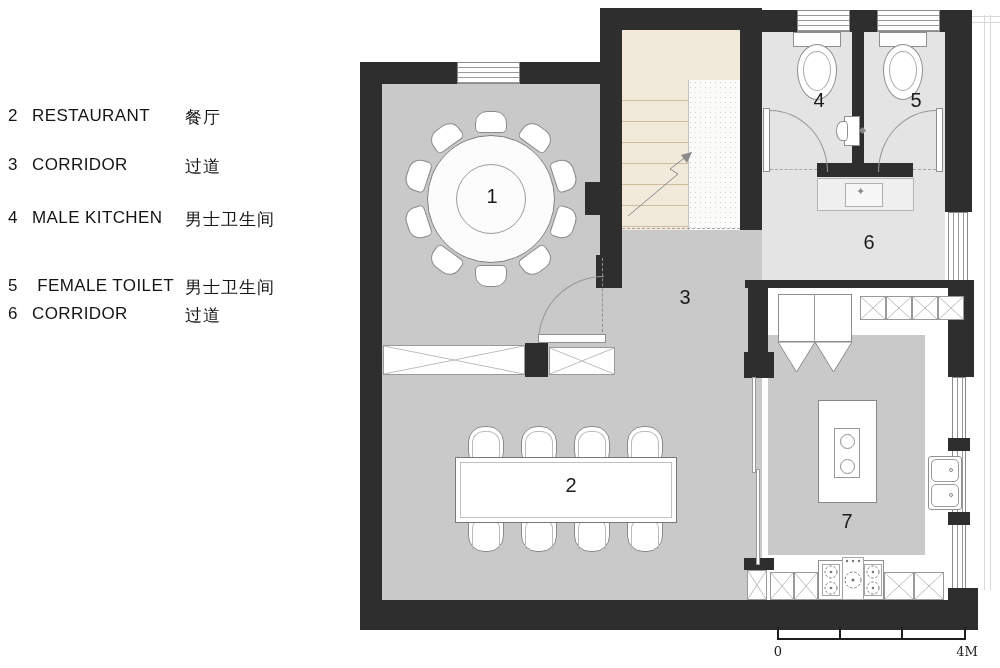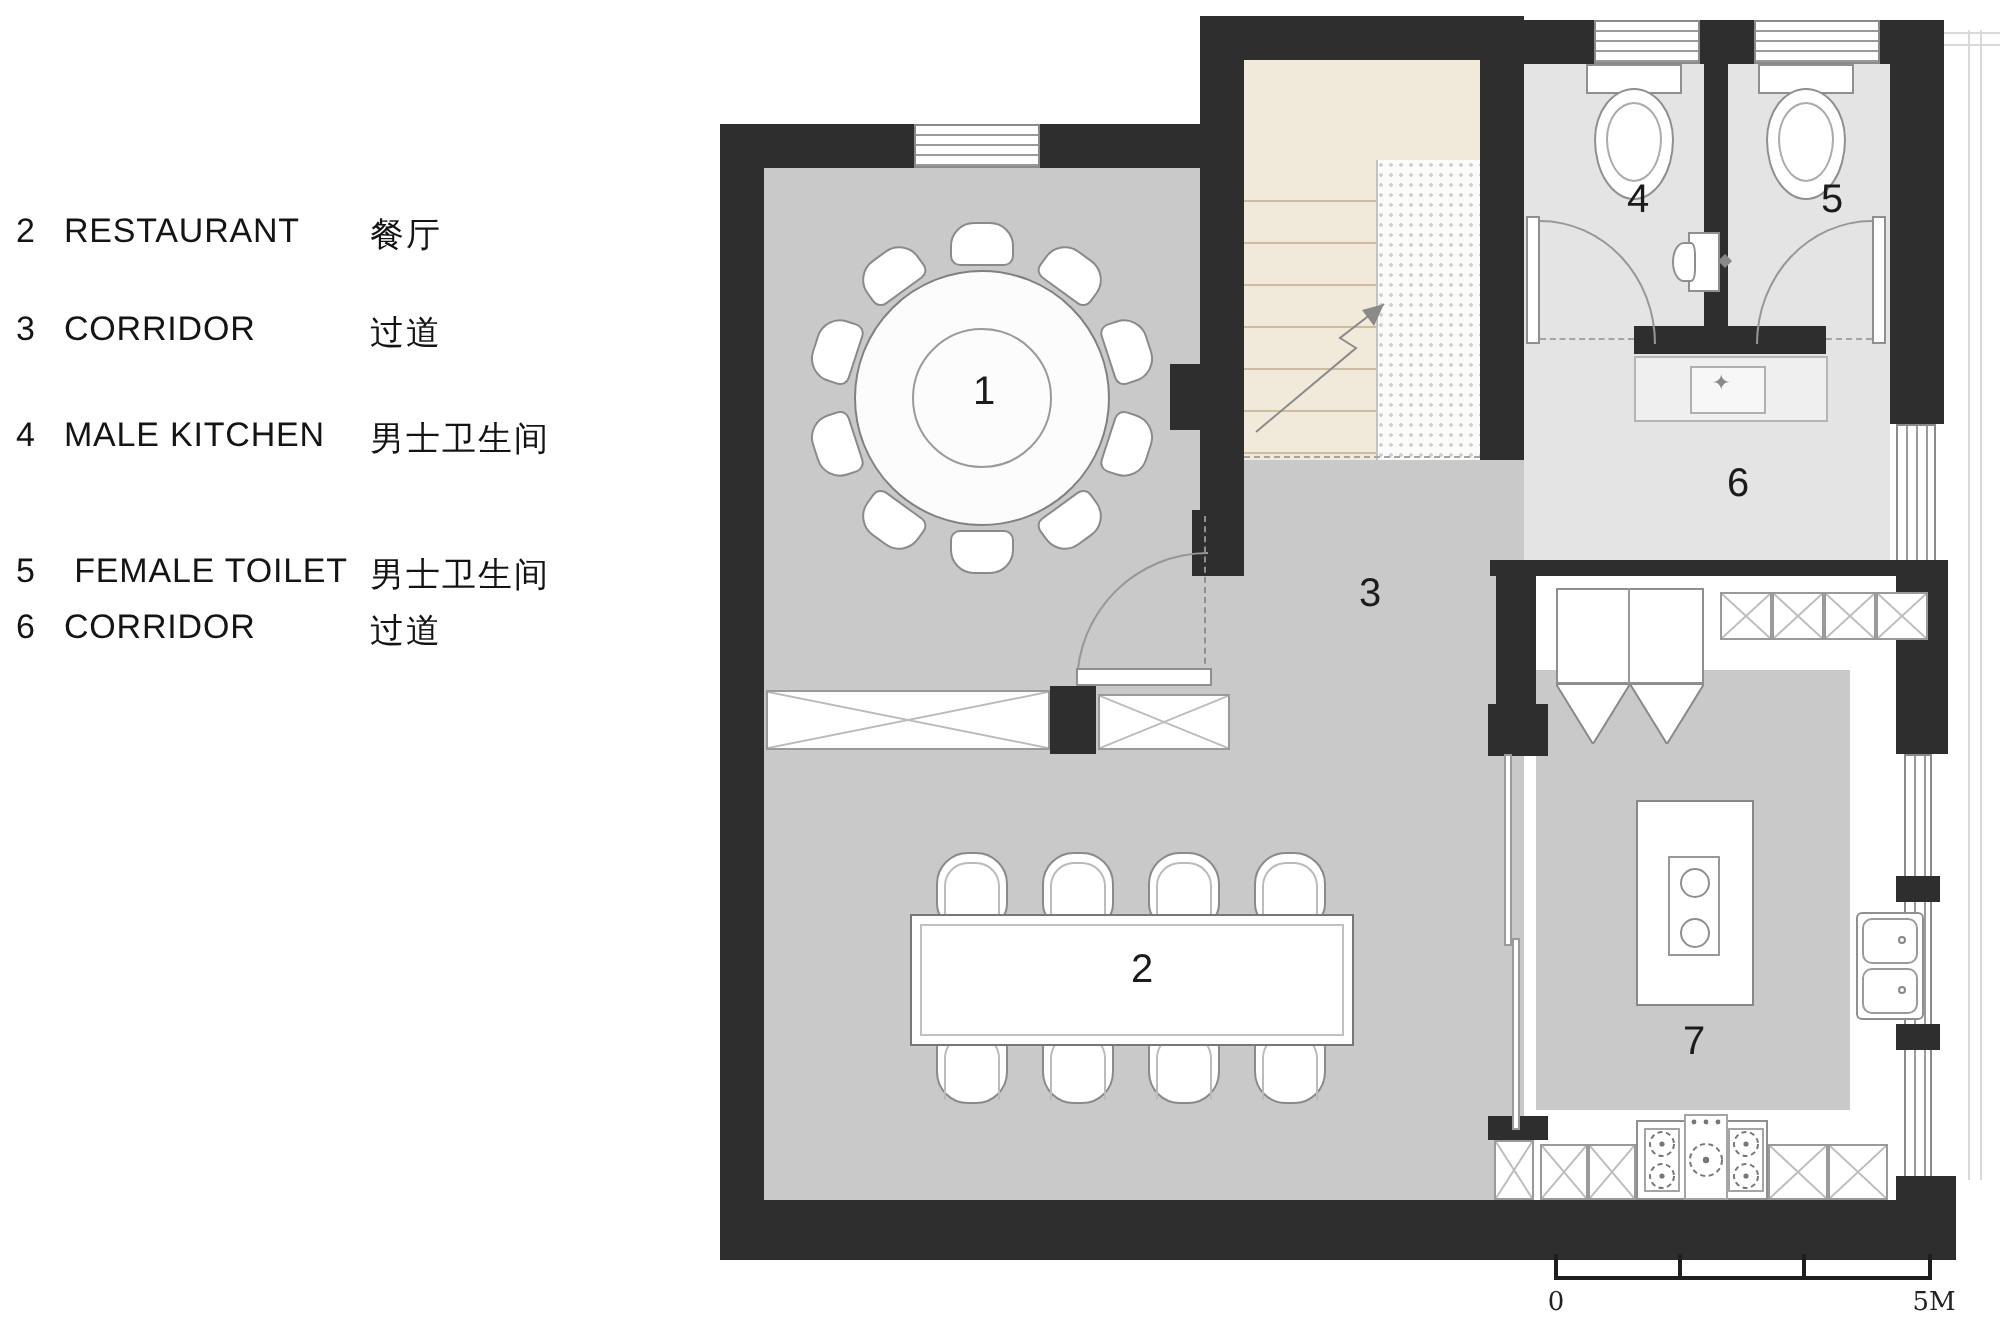--- a/index.html
+++ b/index.html
@@ -274,16 +274,16 @@
     </g>
   </svg>
 
   <div class="a" style="left:760px;top:620px;width:230px;height:48px">
     <div class="a" style="left:18px;top:18px;width:188px;height:2px;background:#1e1e1e"></div>
     <div class="a" style="left:17px;top:7px;width:2px;height:13px;background:#1e1e1e"></div>
     <div class="a" style="left:79px;top:7px;width:2px;height:13px;background:#1e1e1e"></div>
     <div class="a" style="left:141px;top:7px;width:2px;height:13px;background:#1e1e1e"></div>
     <div class="a" style="left:204px;top:7px;width:2px;height:13px;background:#1e1e1e"></div>
     <div class="scale-text" style="left:10px;top:24px;width:16px">0</div>
-    <div class="scale-text" style="left:190px;top:24px;width:34px">5M</div>
+    <div class="scale-text" style="left:190px;top:24px;width:34px">4M</div>
   </div>
 
 </div>
 
 </body></html>

